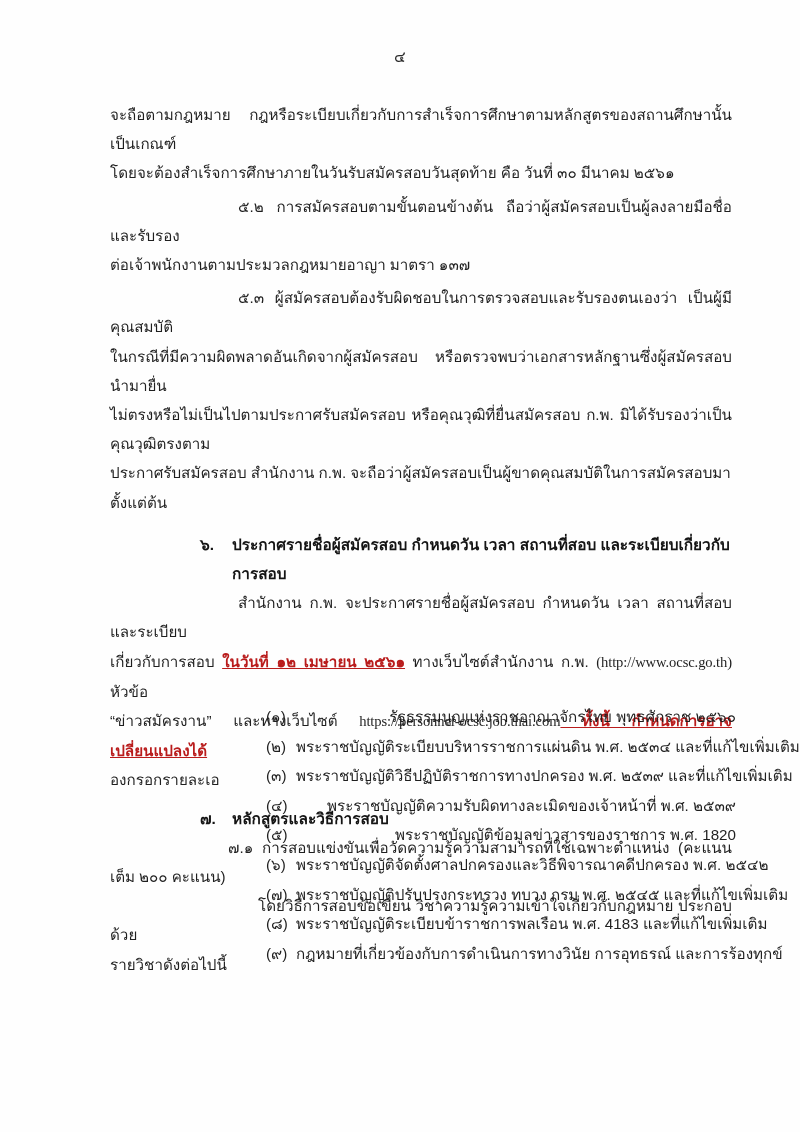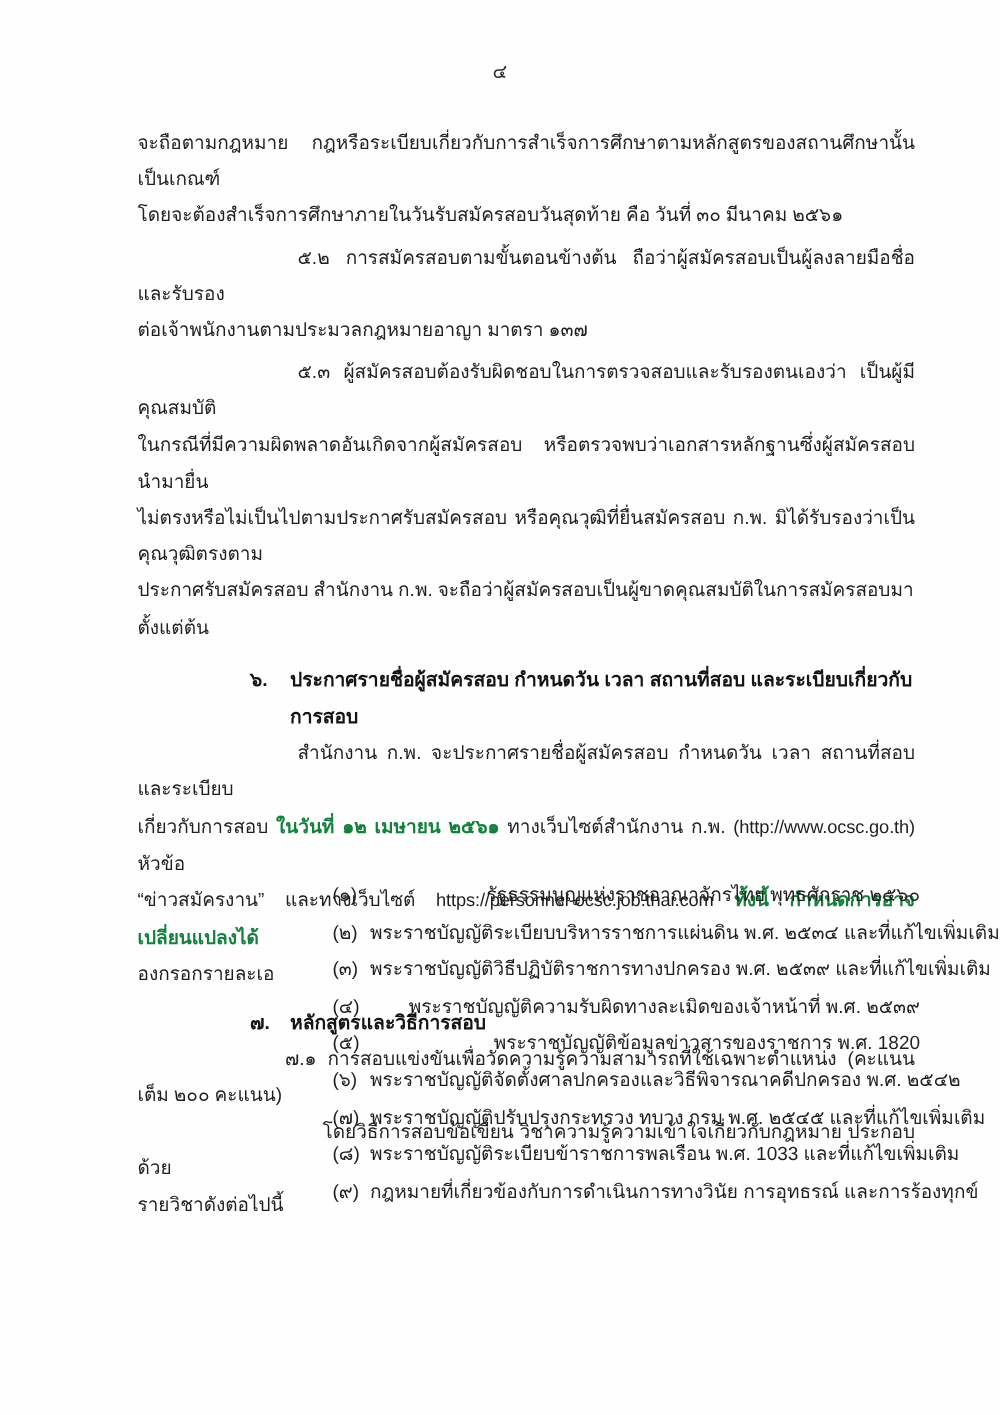--- a/index.html
+++ b/index.html
@@ -67,25 +67,25 @@
     color: #141414;
   }
   .section-head .num {
     width: 32px;
     flex: 0 0 32px;
   }
   .section-head .title {
     flex: 1 1 auto;
   }
 
-  b, strong { font-weight: bold; color: #15803d; }
+  b, strong { font-weight: bold; color: #b91c1c; text-decoration: underline; }
 
   
   .latin {
-    font-family: Liberation Sans, sans-serif;
+    font-family: Liberation Serif, serif;
     font-size: 14.6px;
     letter-spacing: -0.1px;
   }
 
   
   .enum-list {
     position: absolute;
     left: 266px;
     top: 702px;
     width: 470px;
@@ -205,21 +205,21 @@
       <span class="text">พระราชบัญญัติจัดตั้งศาลปกครองและวิธีพิจารณาคดีปกครอง พ.ศ. ๒๕๔๒</span>
     </div>
 
     <div class="enum-item">
       <span class="marker">(๗)</span>
       <span class="text">พระราชบัญญัติปรับปรุงกระทรวง ทบวง กรม พ.ศ. ๒๕๔๕ และที่แก้ไขเพิ่มเติม</span>
     </div>
 
     <div class="enum-item">
       <span class="marker">(๘)</span>
-      <span class="text">พระราชบัญญัติระเบียบข้าราชการพลเรือน พ.ศ. 1033 และที่แก้ไขเพิ่มเติม</span>
+      <span class="text">พระราชบัญญัติระเบียบข้าราชการพลเรือน พ.ศ. 4183 และที่แก้ไขเพิ่มเติม</span>
     </div>
 
     <div class="enum-item">
       <span class="marker">(๙)</span>
       <span class="text">กฎหมายที่เกี่ยวข้องกับการดำเนินการทางวินัย การอุทธรณ์ และการร้องทุกข์</span>
     </div>
 
   </div>
 
 </div>

